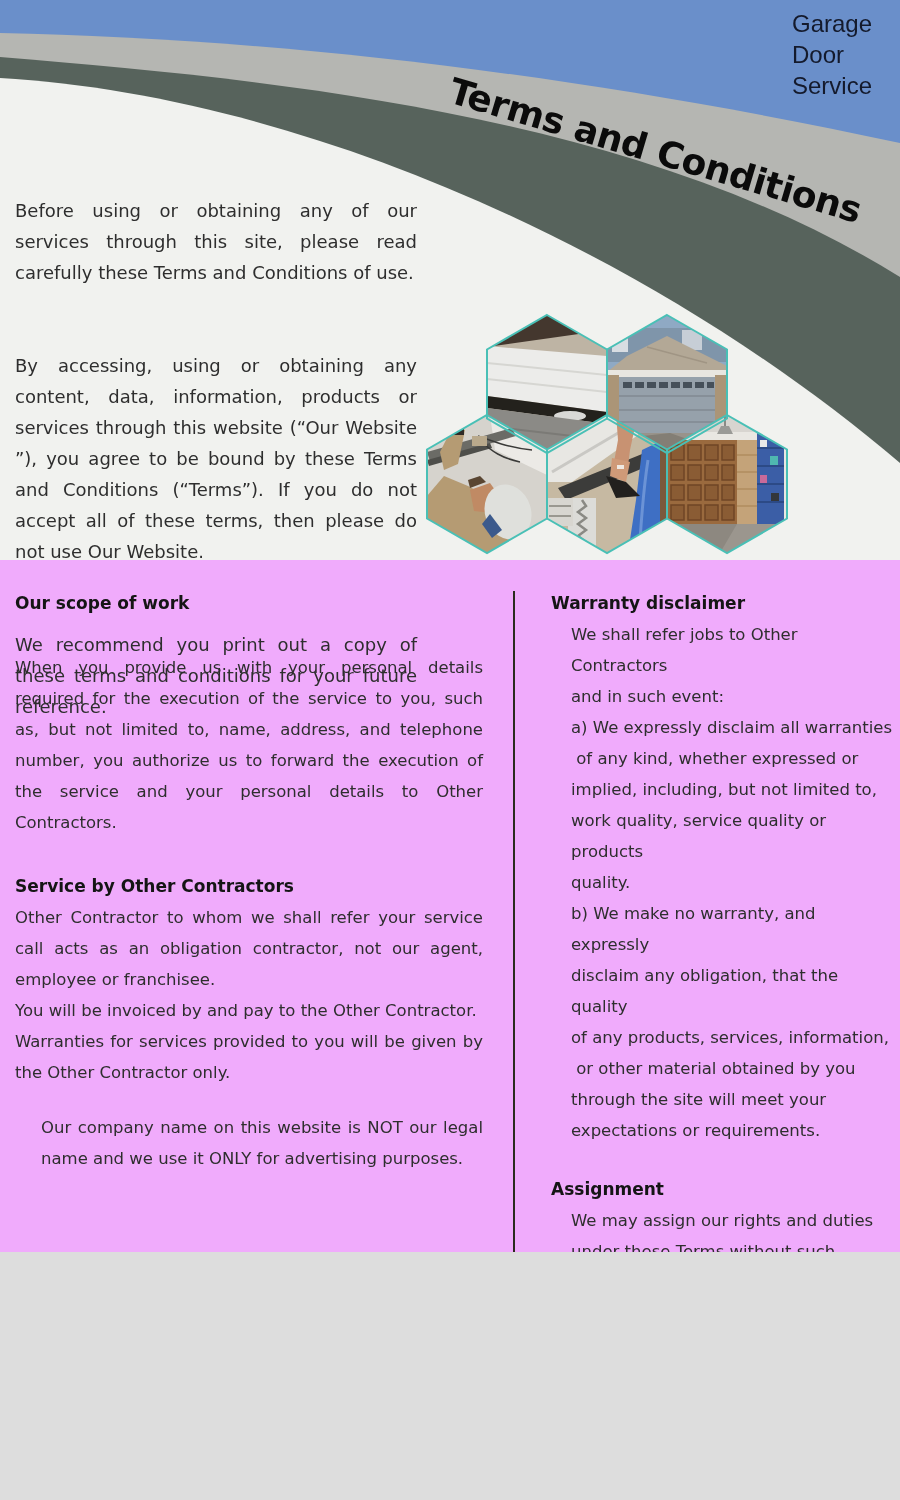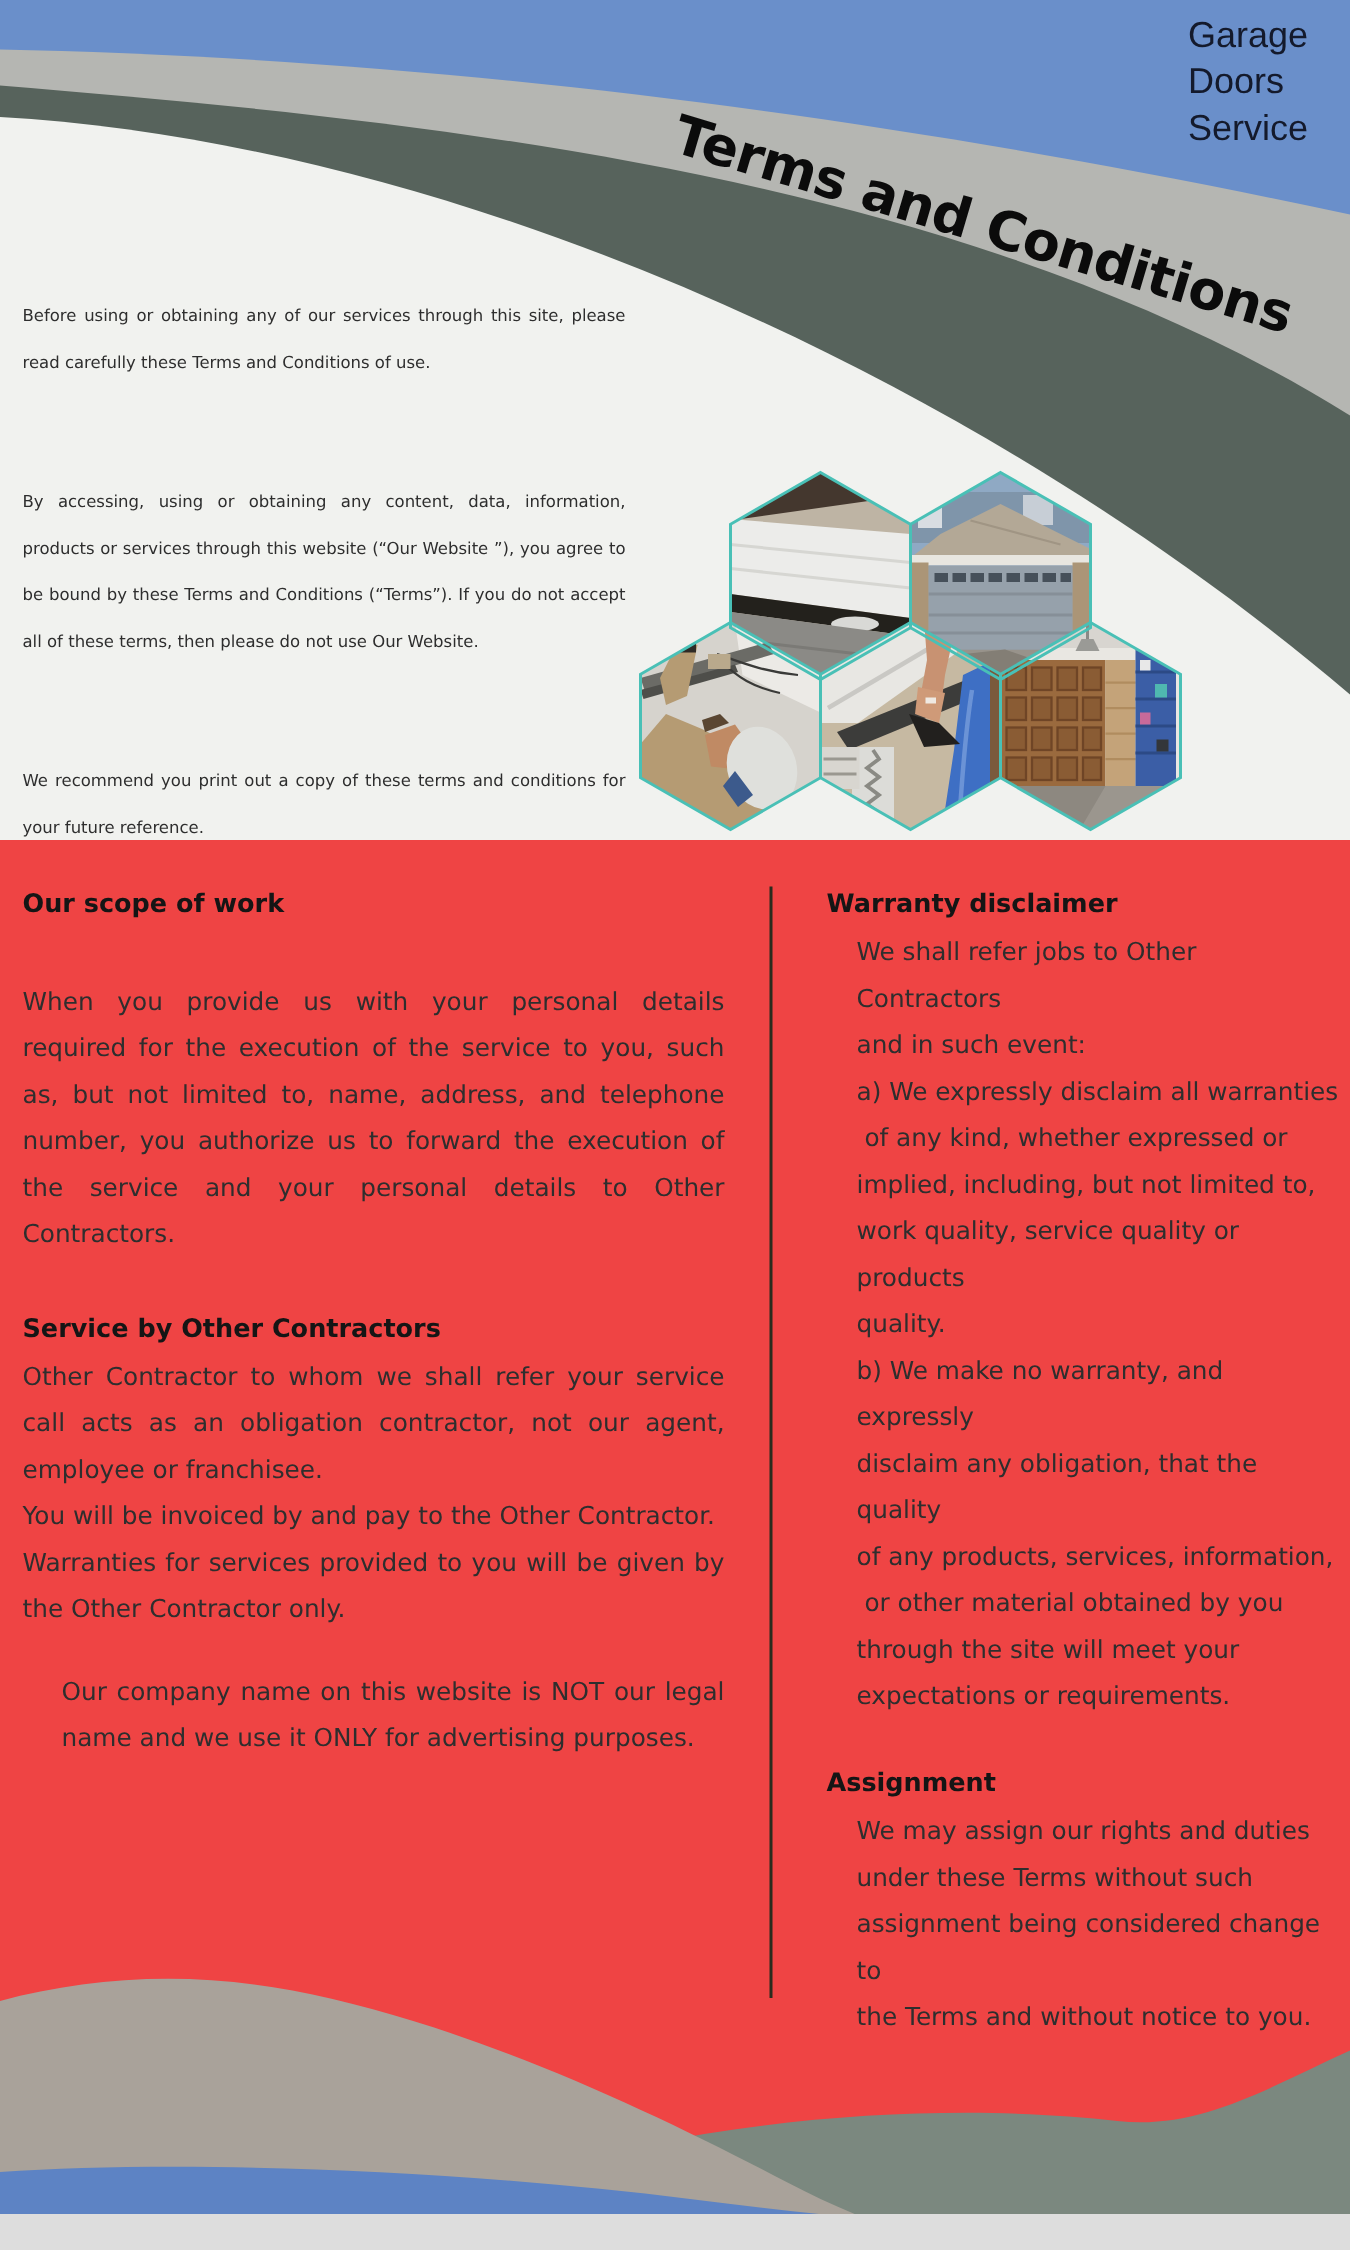--- a/index.html
+++ b/index.html
@@ -1,37 +1,37 @@
 <!DOCTYPE html>
 <html><head>
 <meta charset="utf-8">
 <style>
   * { margin:0; padding:0; box-sizing:border-box; }
   html,body { background:#dddddd; }
   .page {
-    position:relative; width:900px; height:1476px; margin:0 auto;
-    background:#ef4444; overflow:hidden;
+    position:relative; width:900px; height:1252px; margin:0 auto;
+    background:#f0abfc; overflow:hidden;
     font-family:"DejaVu Sans","Liberation Sans",sans-serif;
     color:#2e2e2e;
   }
   .bg-svg { position:absolute; left:0; top:0; display:block; }
   .header-title {
     position:absolute; left:456px; top:70px;
     transform:rotate(16.5deg); transform-origin:0 0;
     font-size:36px; font-weight:bold; color:#0b0b0b;
     letter-spacing:-0.5px; white-space:nowrap;
   }
   .brand {
     position:absolute; left:792px; top:8px;
     font-family:"Liberation Sans",sans-serif;
     font-size:24px; line-height:31px; color:#141a2c;
   }
   .intro {
     position:absolute; left:15px; top:164px; width:402px;
-    font-size:11px; line-height:31px; text-align:justify;
+    font-size:18px; line-height:31px; text-align:justify;
     white-space:pre-line;
   }
   .intro p { margin:0 0 31px 0; }
   .col { position:absolute; top:588px; font-size:16.5px; line-height:31px; }
   .col-left  { left:15px;  width:468px; }
   .col-right { left:551px; width:344px; }
   .section { margin:0; }
   .section + .section { margin-top:33px; }
   .col-right .section + .section { margin-top:28px; }
   .section h3 { font-size:17px; line-height:31px; font-weight:bold; color:#151515; }
@@ -52,21 +52,21 @@
 
   <svg class="bg-svg" width="900" height="560" viewBox="0 0 900 560">
     <rect x="0" y="0" width="900" height="560" fill="#6a8fca"></rect>
     <path d="M 0,33 C 250,38 550,68 900,143 L 900,560 L 0,560 Z" fill="#b5b6b2"></path>
     <path d="M 0,57 C 280,80 640,115 900,277 L 900,560 L 0,560 Z" fill="#57635c"></path>
     <path d="M 0,78 C 300,95 650,250 900,463 L 900,560 L 0,560 Z" fill="#f1f2ef"></path>
   </svg>
 
   <div class="brand">
     <div>Garage</div>
-    <div>Doors</div>
+    <div>Door</div>
     <div>Service</div>
   </div>
 
   <div class="header-title">Terms and Conditions</div>
 
   <div class="intro">
     <p>Before using or obtaining any of our services through this site, please read carefully these Terms and Conditions of use.</p>
     <p>By accessing, using or obtaining any content, data, information, products or services through this website (“Our Website ”), you agree to be bound by these Terms and Conditions (“Terms”). If you do not accept all of these terms, then please do not use Our Website.</p>
     <p>We recommend you print out a copy of these terms and conditions for your future reference.</p>
   </div>

